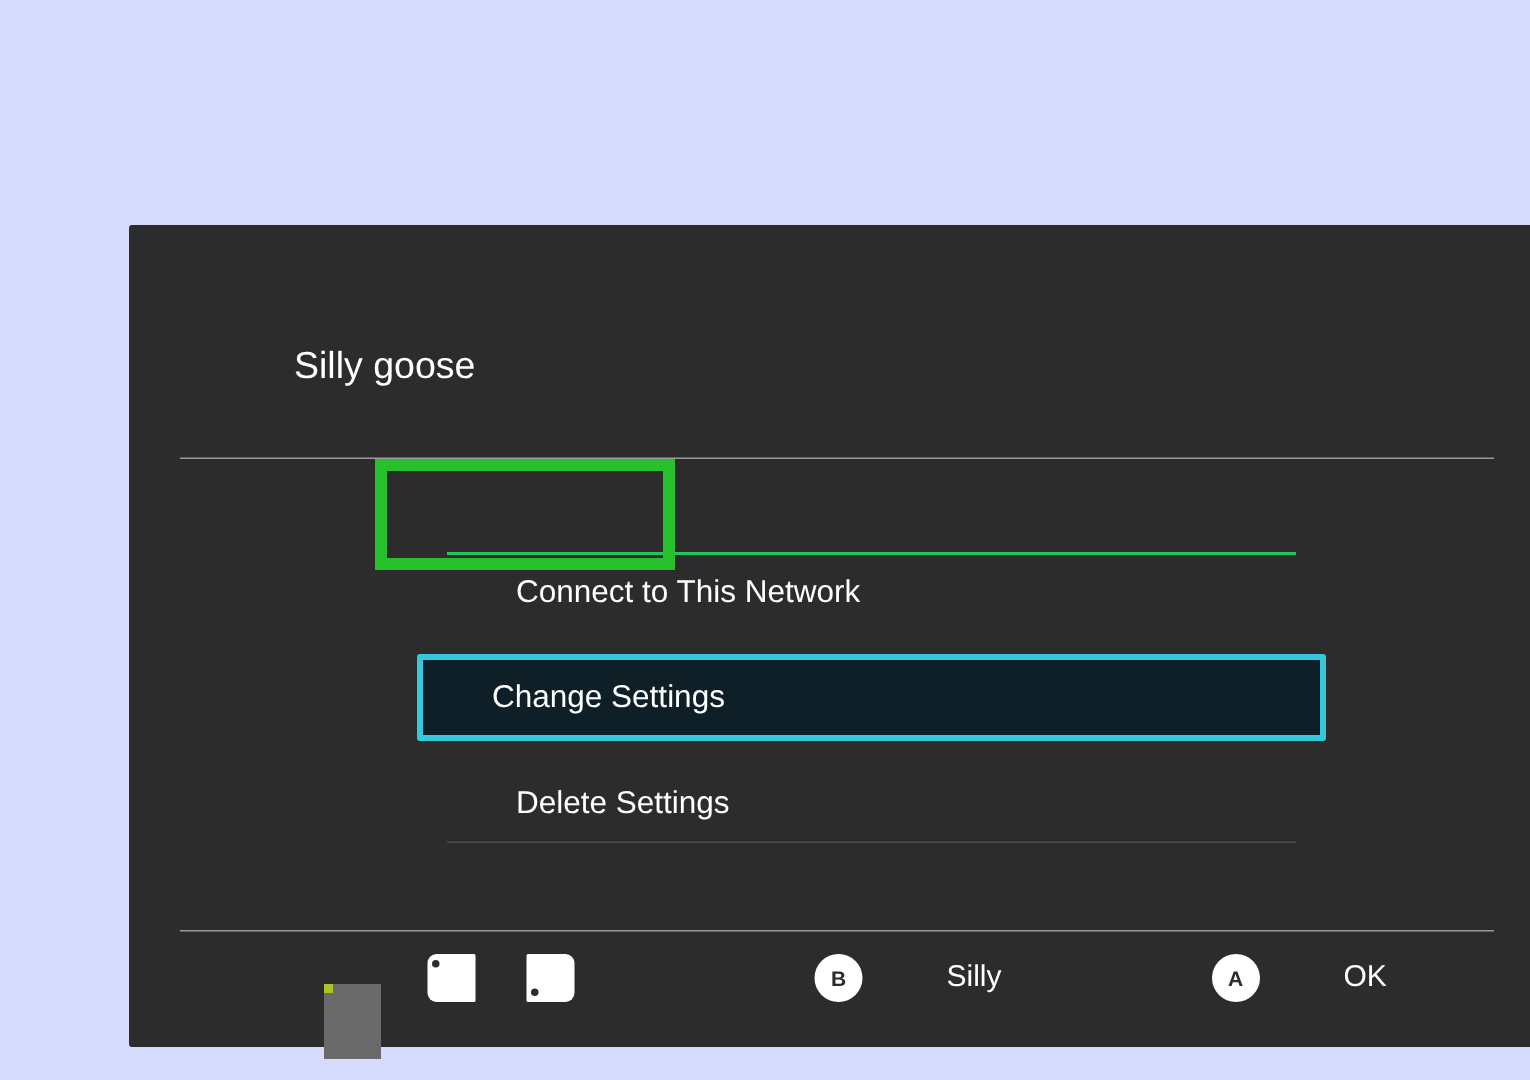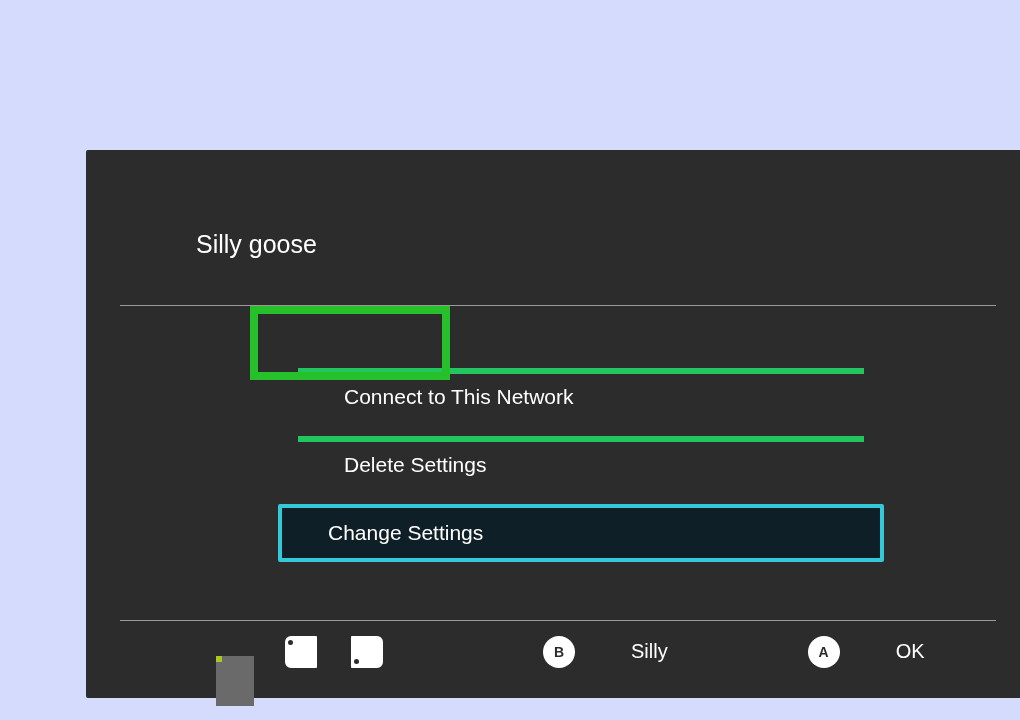--- a/index.html
+++ b/index.html
@@ -35,21 +35,21 @@
     margin-left: 164px;
     width: 630px;
   }
   .menu-item {
     height: 52px;
     display: flex;
     align-items: center;
     padding-left: 14px;
     font-size: 21px;
     color: #ffffff;
-    border-top: 6px solid #22c55e;
+    border-top: 2px solid #22c55e;
     cursor: pointer;
     position: relative;
   }
   .menu-item:last-child {
     border-bottom: 1px solid #4a4a47;
   }
   .menu-item.selected {
     background: #0f1f28;
     border: 4px solid #34c8d8;
     border-radius: 2px;
@@ -153,25 +153,25 @@
 
 <div class="console">
   <div class="header">
     <div class="header-title">Silly goose</div>
   </div>
 
   <div class="menu-area">
     <div class="menu-item">
       <span>Connect to This Network</span>
     </div>
+    <div class="menu-item selected">
+      <span>Change Settings</span>
+    </div>
     <div class="menu-item">
       <span>Delete Settings</span>
-    </div>
-    <div class="menu-item selected">
-      <span>Change Settings</span>
     </div>
   </div>
 
   <div class="highlight-box"></div>
 
   <div class="footer">
     <div class="controllers">
       <div class="battery-dots">
         <span class="on"></span>
           <span></span>

